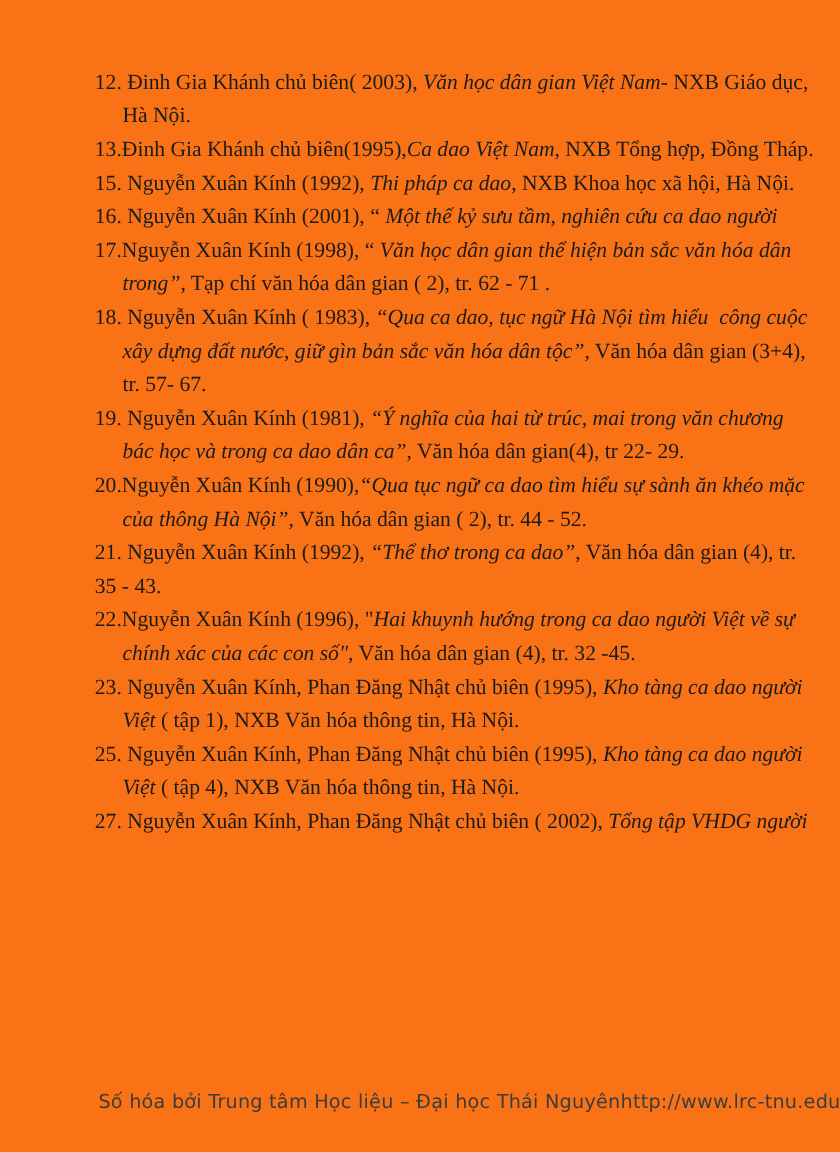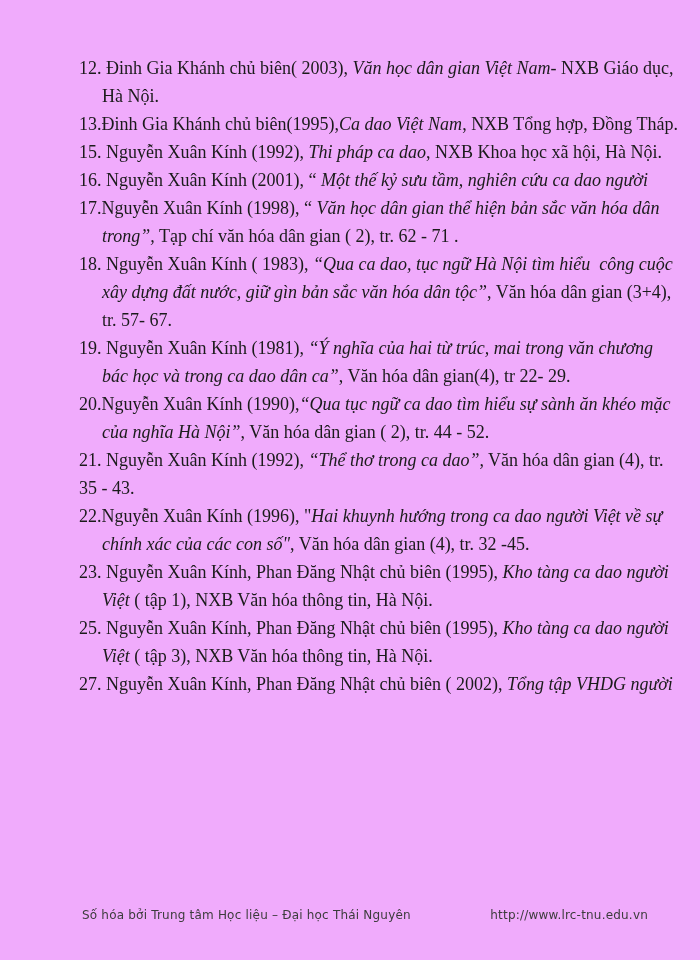--- a/index.html
+++ b/index.html
@@ -27,30 +27,30 @@
   .ref-line.indent { padding-left: 23px; }
   .seg-italic { font-style: italic; }
   .seg-roman  { font-style: normal; }
   .footer {
     position: absolute;
     left: 82px; right: 52px; top: 908px;
     display: flex;
     justify-content: space-between;
     align-items: baseline;
     font-family: "DejaVu Sans", "Liberation Sans", sans-serif;
-    font-size: 12px;
+    font-size: 16px;
     color: #3c3c3c;
     letter-spacing: 0.2px;
     white-space: pre;
   }
 </style>
 </head>
 <body>
 
-<div class="page" style="background: #f0abfc; color: rgb(27, 27, 27);">
+<div class="page" style="background: #f97316; color: rgb(27, 27, 27);">
   <div class="content" id="reference-list">
       <div>
         <div class="ref-line"><span class="seg-roman">12. Đinh Gia Khánh chủ biên( 2003), </span><span class="seg-italic">Văn học dân gian Việt Nam</span><span class="seg-roman">- NXB Giáo dục,</span></div>
         <div class="ref-line indent"><span class="seg-roman">Hà Nội.</span></div>
       </div>
       <div>
         <div class="ref-line"><span class="seg-roman">13.Đinh Gia Khánh chủ biên(1995),</span><span class="seg-italic">Ca dao Việt Nam</span><span class="seg-roman">, NXB Tổng hợp, Đồng Tháp.</span></div>
       </div>
       <div>
         <div class="ref-line"><span class="seg-roman">15. Nguyễn Xuân Kính (1992), </span><span class="seg-italic">Thi pháp ca dao</span><span class="seg-roman">, NXB Khoa học xã hội, Hà Nội.</span></div>
@@ -66,37 +66,37 @@
         <div class="ref-line"><span class="seg-roman">18. Nguyễn Xuân Kính ( 1983), </span><span class="seg-italic">“Qua ca dao, tục ngữ Hà Nội tìm hiểu  công cuộc</span></div>
         <div class="ref-line indent"><span class="seg-italic">xây dựng đất nước, giữ gìn bản sắc văn hóa dân tộc”</span><span class="seg-roman">, Văn hóa dân gian (3+4),</span></div>
         <div class="ref-line indent"><span class="seg-roman">tr. 57- 67.</span></div>
       </div>
       <div>
         <div class="ref-line"><span class="seg-roman">19. Nguyễn Xuân Kính (1981), </span><span class="seg-italic">“Ý nghĩa của hai từ trúc, mai trong văn chương</span></div>
         <div class="ref-line indent"><span class="seg-italic">bác học và trong ca dao dân ca”</span><span class="seg-roman">, Văn hóa dân gian(4), tr 22- 29.</span></div>
       </div>
       <div>
         <div class="ref-line"><span class="seg-roman">20.Nguyễn Xuân Kính (1990),</span><span class="seg-italic">“Qua tục ngữ ca dao tìm hiểu sự sành ăn khéo mặc</span></div>
-        <div class="ref-line indent"><span class="seg-italic">của nghĩa Hà Nội”</span><span class="seg-roman">, Văn hóa dân gian ( 2), tr. 44 - 52.</span></div>
+        <div class="ref-line indent"><span class="seg-italic">của thông Hà Nội”</span><span class="seg-roman">, Văn hóa dân gian ( 2), tr. 44 - 52.</span></div>
       </div>
       <div>
         <div class="ref-line"><span class="seg-roman">21. Nguyễn Xuân Kính (1992), </span><span class="seg-italic">“Thể thơ trong ca dao”,</span><span class="seg-roman"> Văn hóa dân gian (4), tr.</span></div>
         <div class="ref-line"><span class="seg-roman">35 - 43.</span></div>
       </div>
       <div>
         <div class="ref-line"><span class="seg-roman">22.Nguyễn Xuân Kính (1996), "</span><span class="seg-italic">Hai khuynh hướng trong ca dao người Việt về sự</span></div>
         <div class="ref-line indent"><span class="seg-italic">chính xác của các con số"</span><span class="seg-roman">, Văn hóa dân gian (4), tr. 32 -45.</span></div>
       </div>
       <div>
         <div class="ref-line"><span class="seg-roman">23. Nguyễn Xuân Kính, Phan Đăng Nhật chủ biên (1995), </span><span class="seg-italic">Kho tàng ca dao người</span></div>
         <div class="ref-line indent"><span class="seg-italic">Việt</span><span class="seg-roman"> ( tập 1), NXB Văn hóa thông tin, Hà Nội.</span></div>
       </div>
       <div>
         <div class="ref-line"><span class="seg-roman">25. Nguyễn Xuân Kính, Phan Đăng Nhật chủ biên (1995), </span><span class="seg-italic">Kho tàng ca dao người</span></div>
-        <div class="ref-line indent"><span class="seg-italic">Việt</span><span class="seg-roman"> ( tập 3), NXB Văn hóa thông tin, Hà Nội.</span></div>
+        <div class="ref-line indent"><span class="seg-italic">Việt</span><span class="seg-roman"> ( tập 4), NXB Văn hóa thông tin, Hà Nội.</span></div>
       </div>
       <div>
         <div class="ref-line"><span class="seg-roman">27. Nguyễn Xuân Kính, Phan Đăng Nhật chủ biên ( 2002), </span><span class="seg-italic">Tổng tập VHDG người</span></div>
       </div>
     </div>
   <div class="footer" style="color: rgb(60, 60, 60);">
     <span>Số hóa bởi Trung tâm Học liệu – Đại học Thái Nguyên</span>
     <span>http://www.lrc-tnu.edu.vn</span>
   </div>
 </div>

